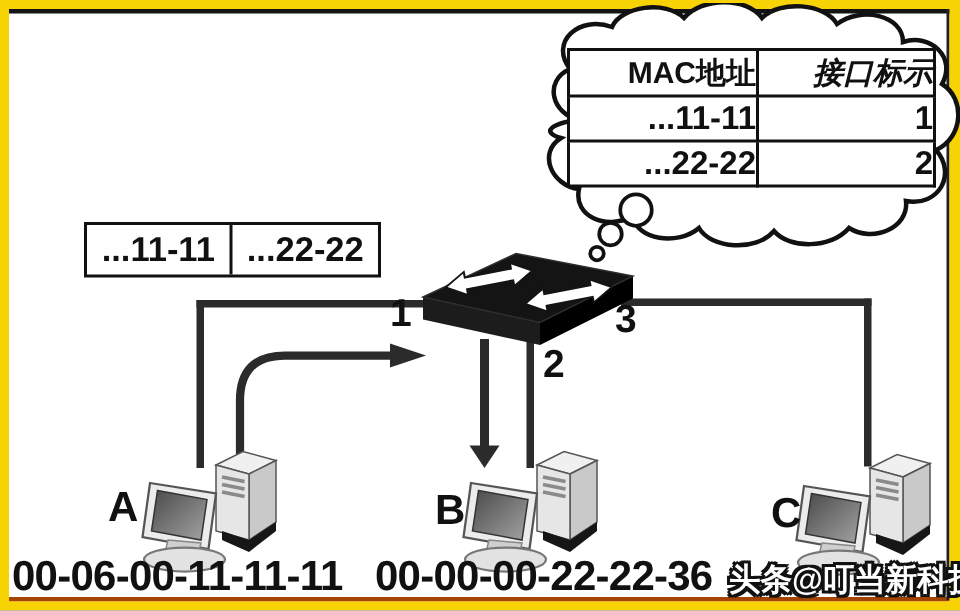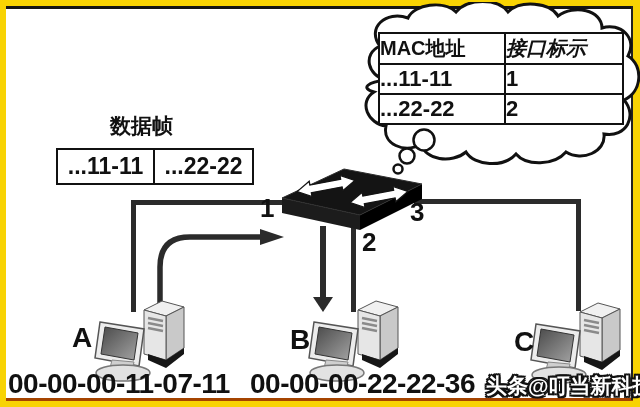--- a/index.html
+++ b/index.html
@@ -13,21 +13,21 @@
   .b-topline{left:0;top:6px;width:640px;height:3px;background:var(--top_line);}
   .b-left{left:0;top:0;width:6px;height:407px;background:var(--border_yellow);}
   .b-right{left:633px;top:0;width:7px;height:407px;background:var(--border_yellow);}
   .b-rightline{left:631px;top:6px;width:2px;height:394px;background:var(--right_line);}
   .b-botline{left:0;top:398px;width:640px;height:3px;background:var(--bottom_line);}
   .b-bot{left:0;top:401px;width:640px;height:6px;background:var(--border_yellow);}
   
   .cloud-path{fill:#fff;stroke:var(--ink);stroke-width:3;}
   .thought-dot{fill:#fff;stroke:var(--ink);stroke-width:2.5;}
   .mac-table{left:378px;top:32px;border-collapse:collapse;table-layout:fixed;}
-  .mac-table td{border:2.5px solid var(--ink);text-align:left;vertical-align:middle;
+  .mac-table td{border:2.5px solid var(--ink);text-align:right;vertical-align:middle;
     font-weight:bold;padding:0;background:#fff;}
   .mac-table .hdr td{font-size:20px;height:29px;}
   .mac-table .row td{font-size:22px;height:28px;}
   .col-mac{width:124px;} .col-port{width:116px;font-style:italic;}
   
   .df-label{left:110px;top:112px;font-size:21px;font-weight:bold;}
   .df-box{left:56px;top:148px;display:flex;border:2.5px solid var(--ink);background:#fff;}
   .df-cell{height:33px;line-height:33px;text-align:center;font-size:23px;font-weight:bold;}
   .df-cell.c1{width:95px;border-right:2.5px solid var(--ink);}
   .df-cell.c2{width:97px;}
@@ -105,21 +105,20 @@
       <td>...11-11</td>
       <td>1</td>
     </tr>
     <tr class="row">
       <td>...22-22</td>
       <td>2</td>
     </tr>
   </tbody>
     </table>
 
-  <div class="abs df-label">数据帧</div>
   <div class="abs df-box">
     <div class="df-cell c1">...11-11</div>
     <div class="df-cell c2">...22-22</div>
   </div>
 
   <div class="abs link" style="left:131px;top:200px;width:154px;height:5px;"></div>
   <div class="abs link" style="left:131px;top:200px;width:5px;height:112px;"></div>
   <div class="abs link" style="left:414px;top:199px;width:167px;height:5px;"></div>
   <div class="abs link" style="left:576px;top:199px;width:5px;height:112px;"></div>
   <div class="abs link" style="left:351px;top:226px;width:5px;height:86px;"></div>
@@ -152,19 +151,19 @@
       <use href="#pc"></use>
     </svg>
   <svg class="abs" style="left:528px;top:298px;" width="100" height="88">
       <use href="#pc"></use>
     </svg>
 
   <div class="abs host-label" style="left:72px;top:322px;">A</div>
   <div class="abs host-label" style="left:290px;top:324px;">B</div>
   <div class="abs host-label" style="left:514px;top:326px;">C</div>
 
-  <div class="abs mac-label" style="left:8px;top:368px;">00-00-00-11-07-11</div>
+  <div class="abs mac-label" style="left:8px;top:368px;">00-06-00-11-11-11</div>
   <div class="abs mac-label" style="left:250px;top:368px;">00-00-00-22-22-36</div>
   <div class="abs mac-label" style="left:490px;top:368px;"></div>
 
   <div class="abs watermark">头条@叮当新科技</div>
 
 </div>
 
 </body></html>

